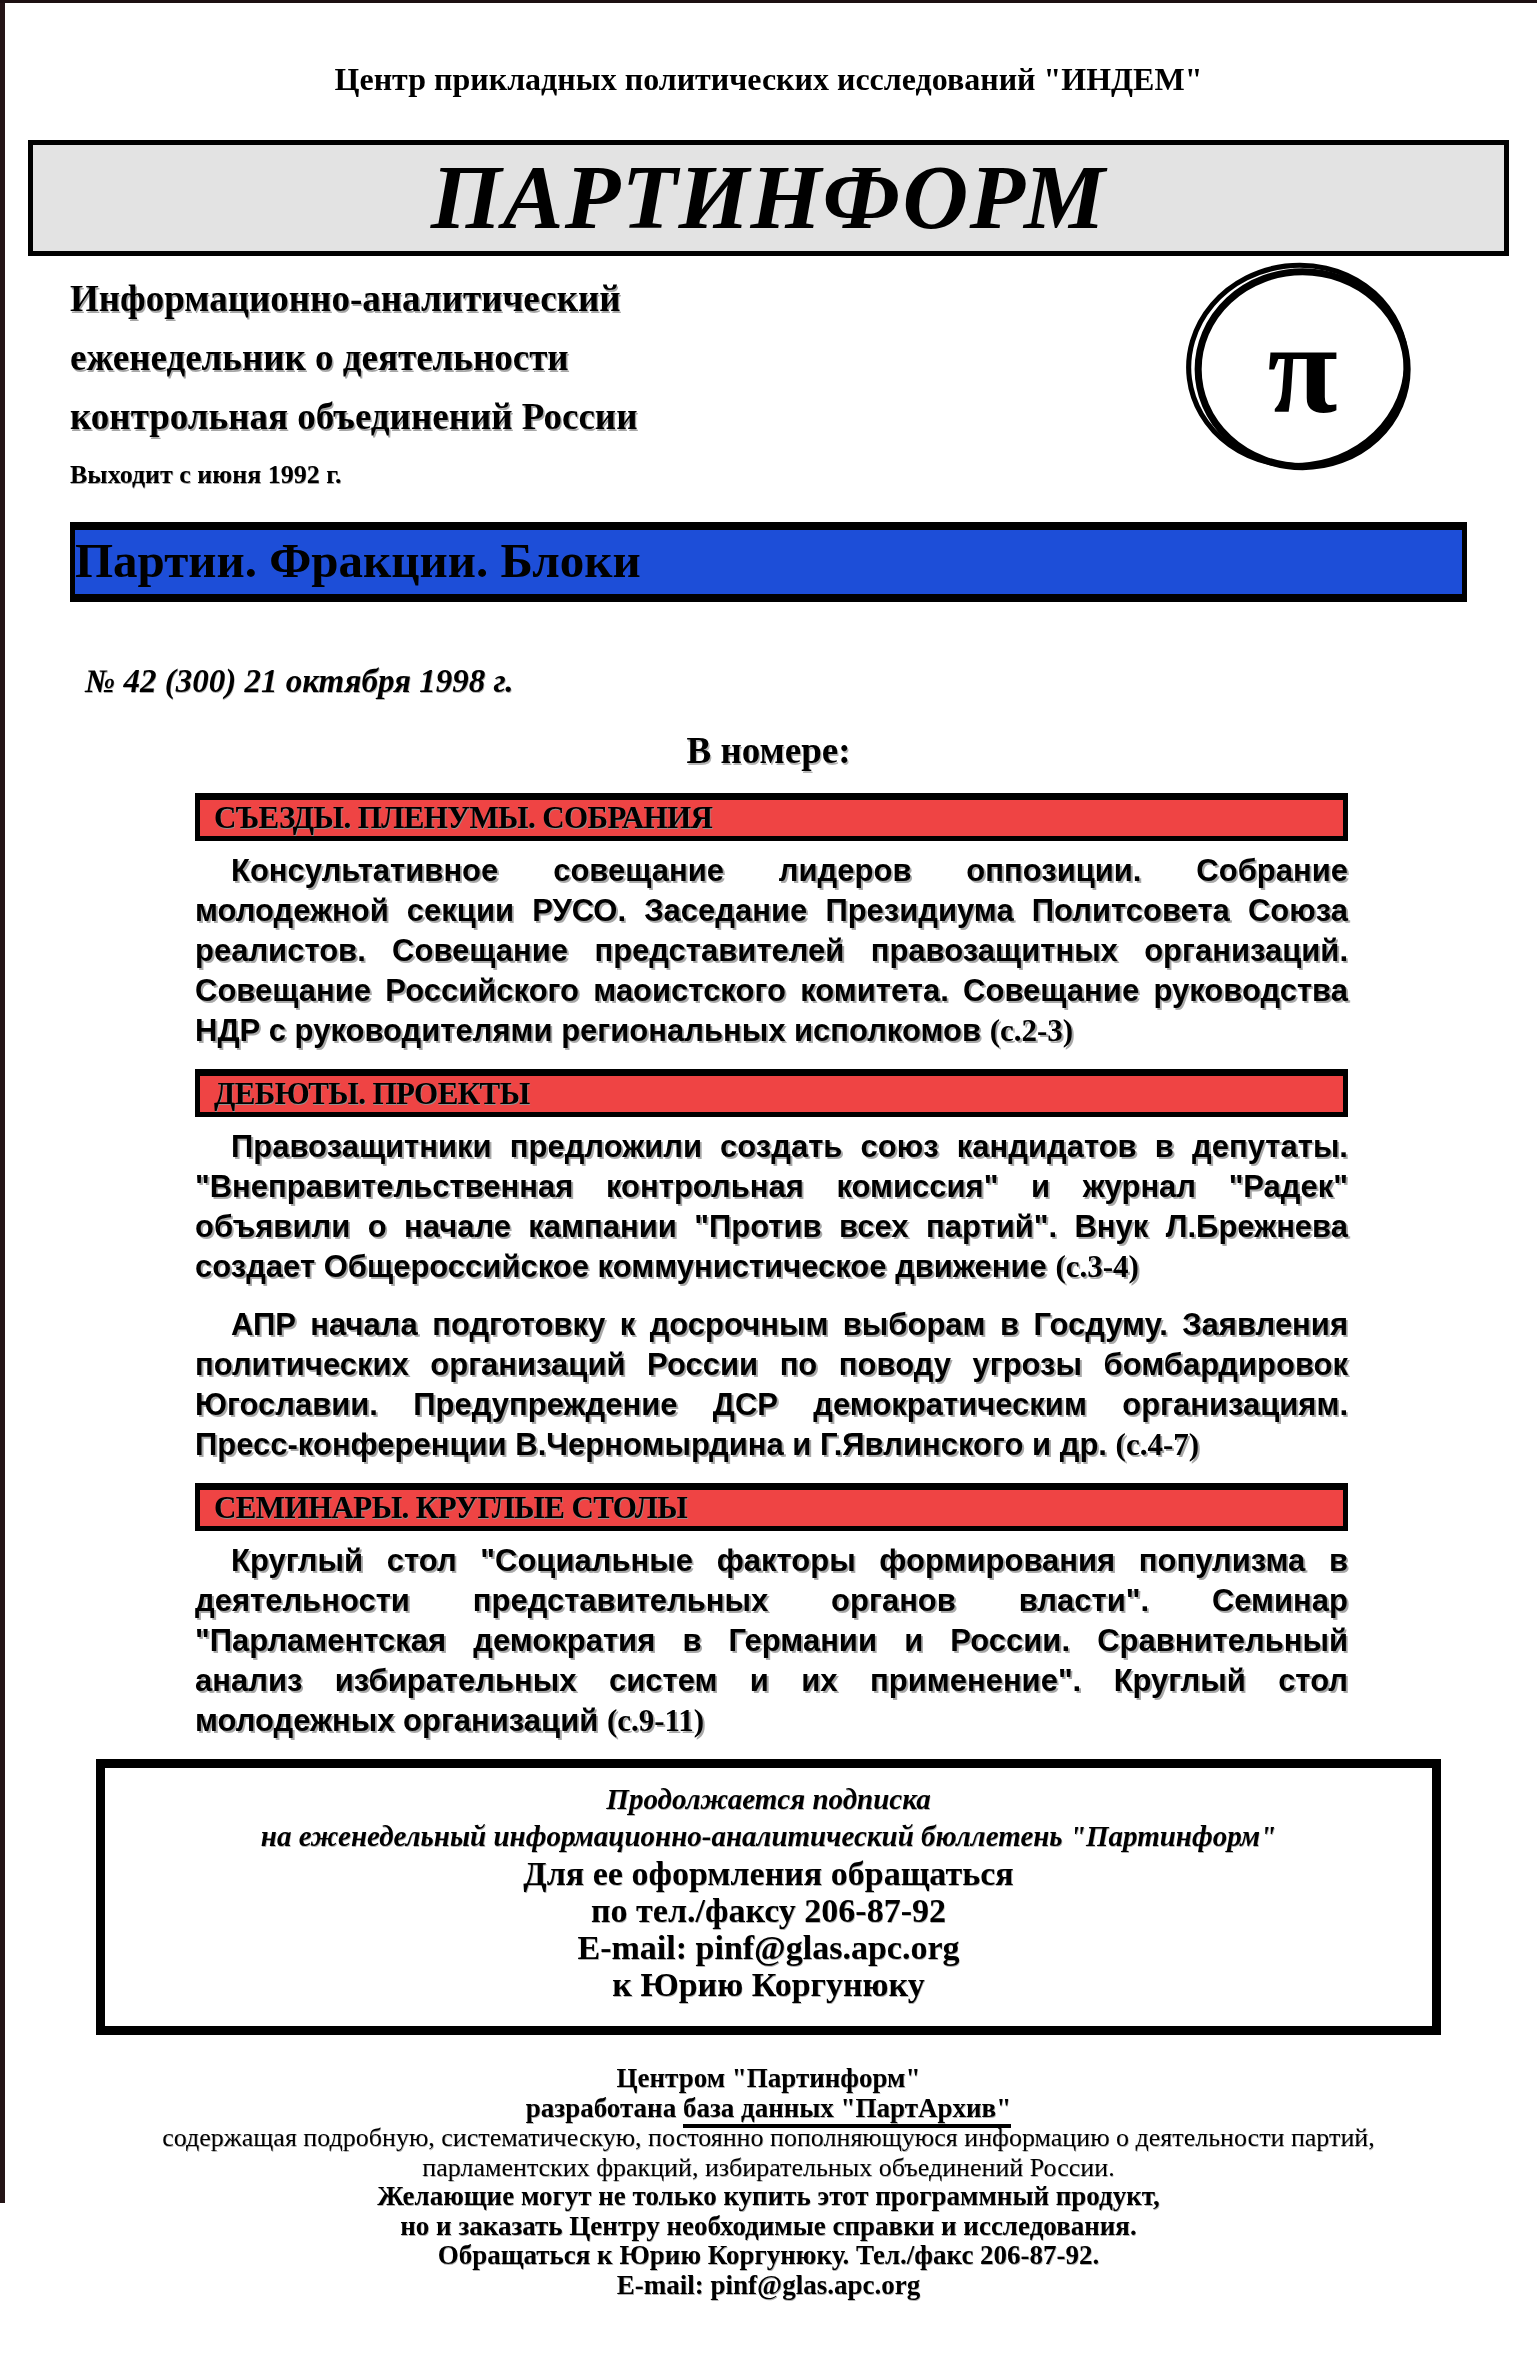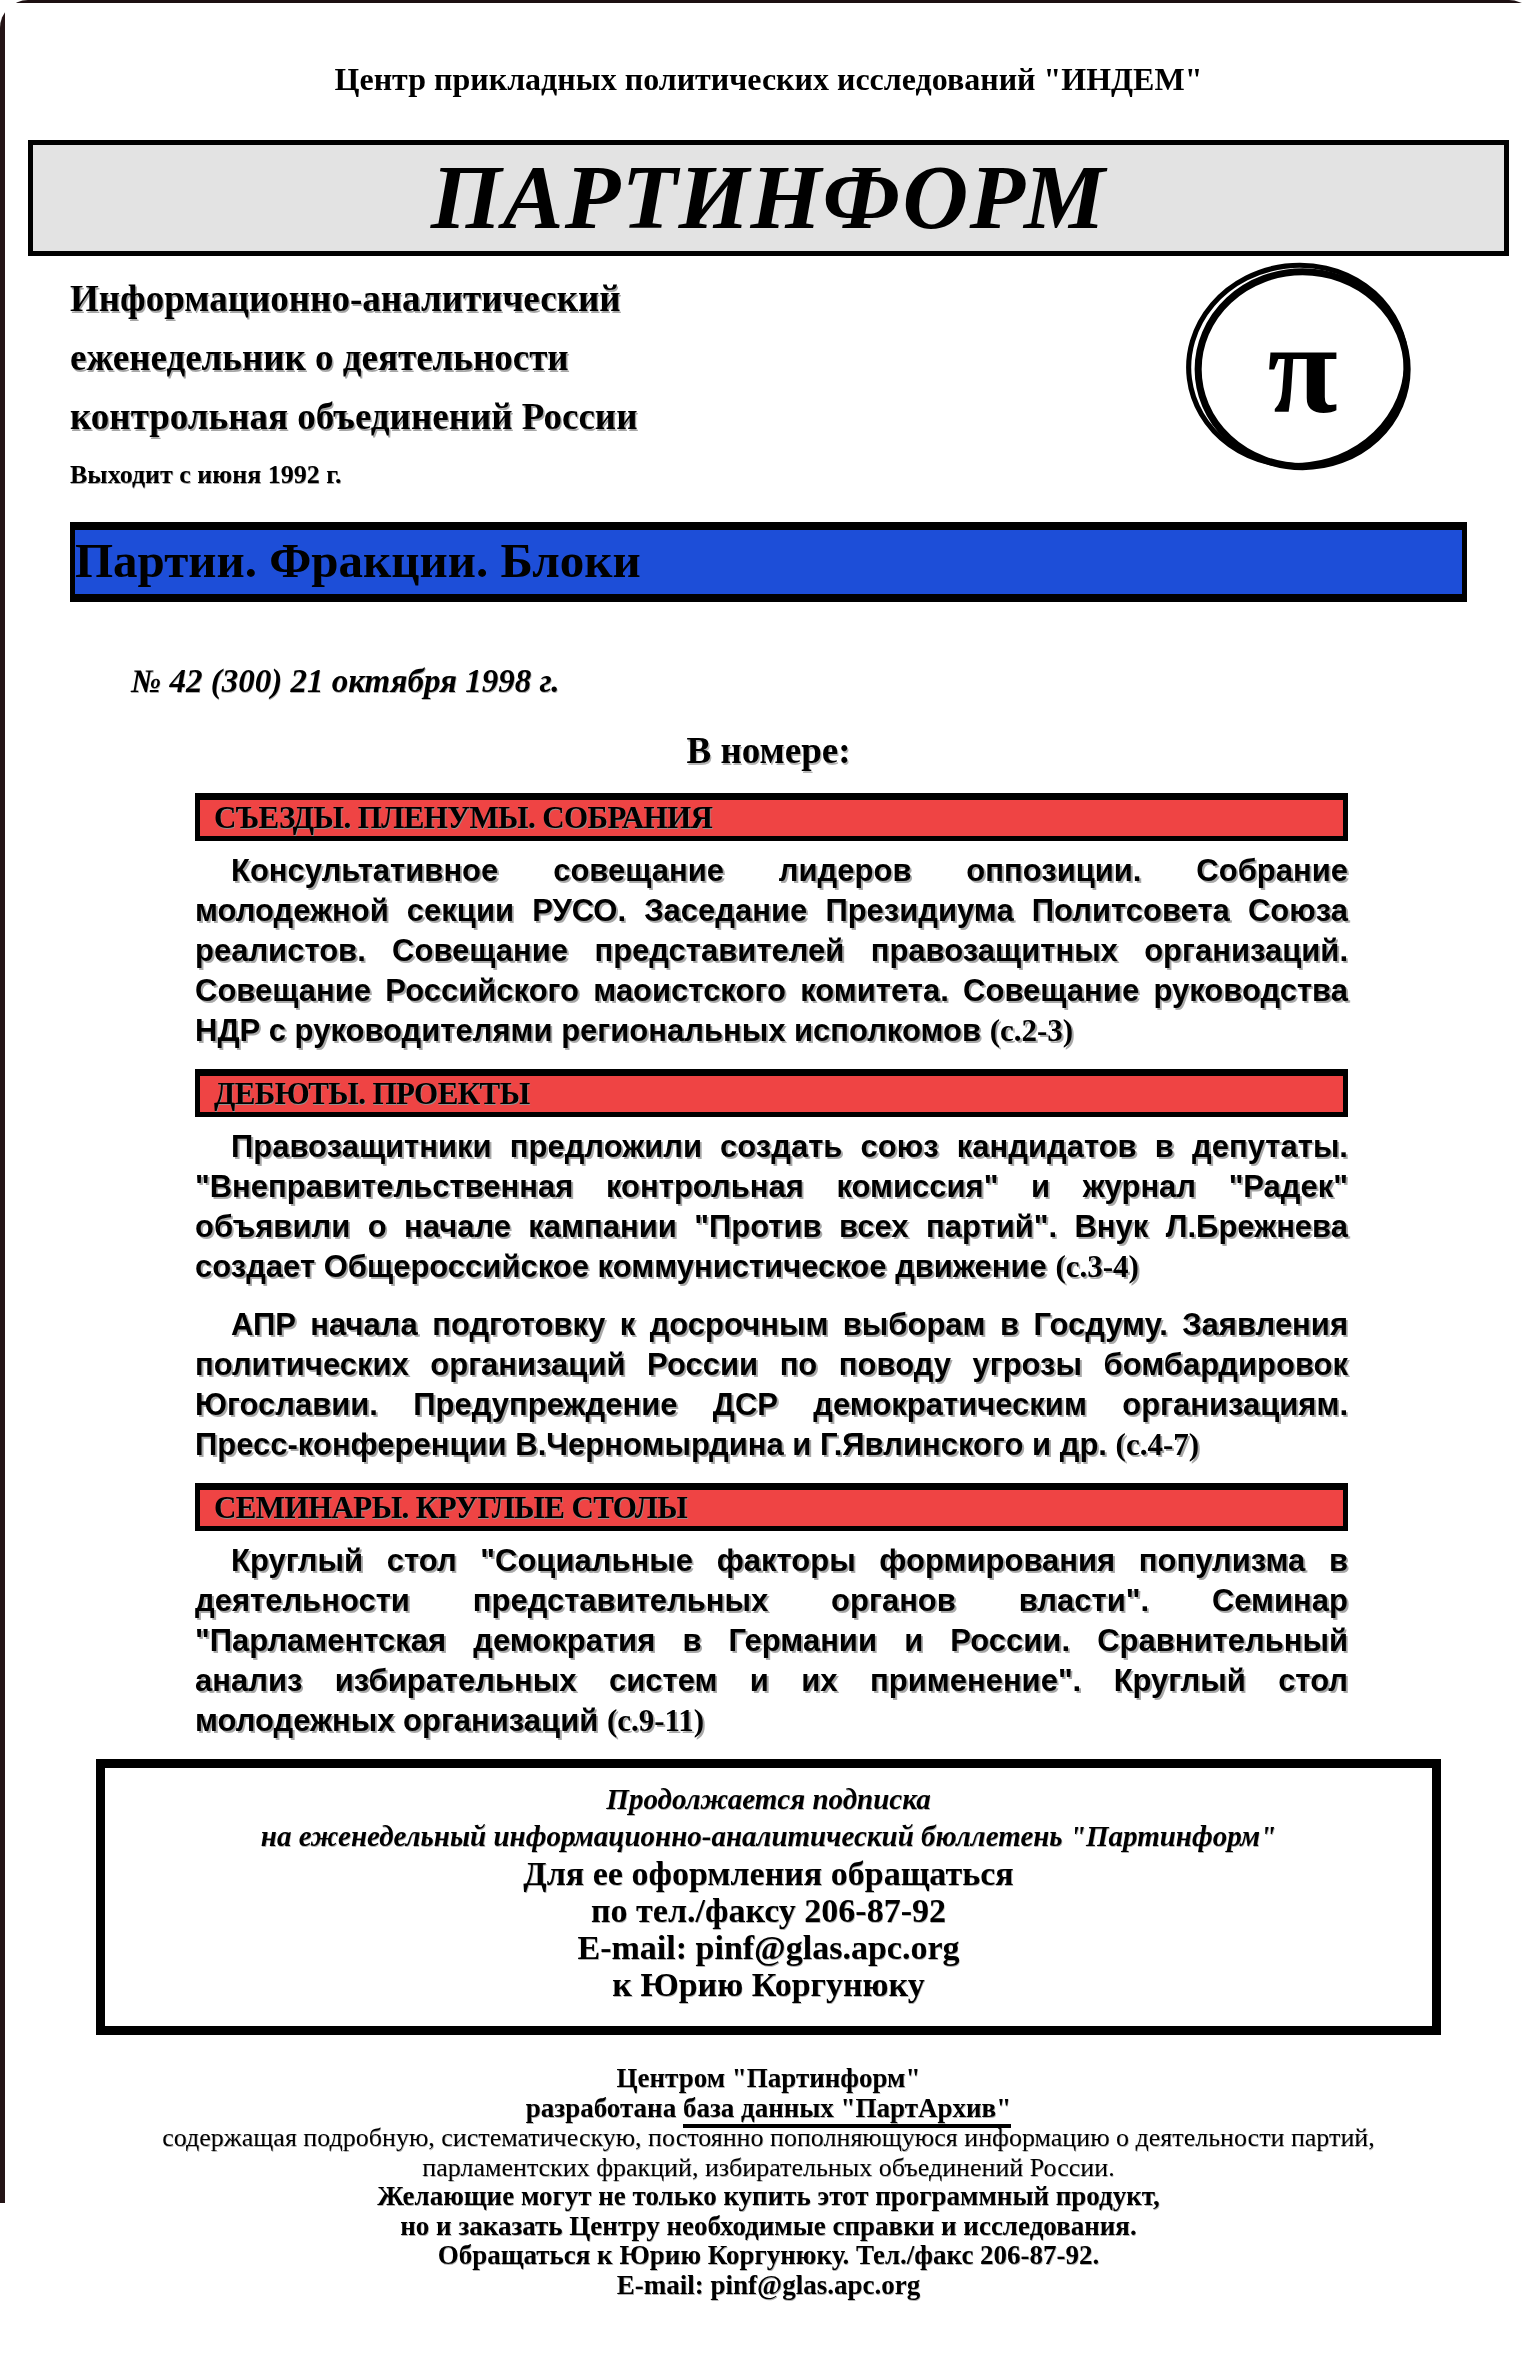--- a/index.html
+++ b/index.html
@@ -4,21 +4,20 @@
 <style>
   html,body{margin:0;padding:0;background:#ffffff;}
   .page{
     position:relative;
     width:1537px;
     height:2377px;
     background:#ffffff;
     color:#000;
     font-family:"Liberation Serif", serif;
     overflow:hidden;
-    border-radius:28px;
   }
   
   .edge-left{position:absolute;left:0;top:0;width:4.5px;height:2203px;background:#241416;}
   .edge-top{position:absolute;left:0;top:0;width:100%;height:3.2px;background:#1d1012;}
 
   .org-line{
     position:absolute;top:61px;left:0;width:100%;
     text-align:center;font-size:32px;font-weight:bold;
     letter-spacing:0px;
   }
@@ -51,21 +50,20 @@
     text-align:left;
   }
   .rubric-bar span{
     display:inline-block;padding:1.3px 16.7px 3.8px 0;
     font-size:49px;font-weight:bold;line-height:59px;
   }
   .issue-line{
     position:absolute;top:663px;left:85px;
     font-size:33px;font-weight:bold;font-style:italic;
     text-shadow:0.6px 1.3px 0 #b0b0b0;
-    margin-left:46px;
   }
   .toc-title{
     position:absolute;top:729px;left:0;width:100%;text-align:center;
     font-size:37px;font-weight:bold;
     text-shadow:1.3px 1.9px 0 #b5b5b5;
   }
 
   .flow{position:absolute;top:793px;left:0;width:1537px;}
   .sections{margin:0 189px 0 195px;}
   .sec-bar{

